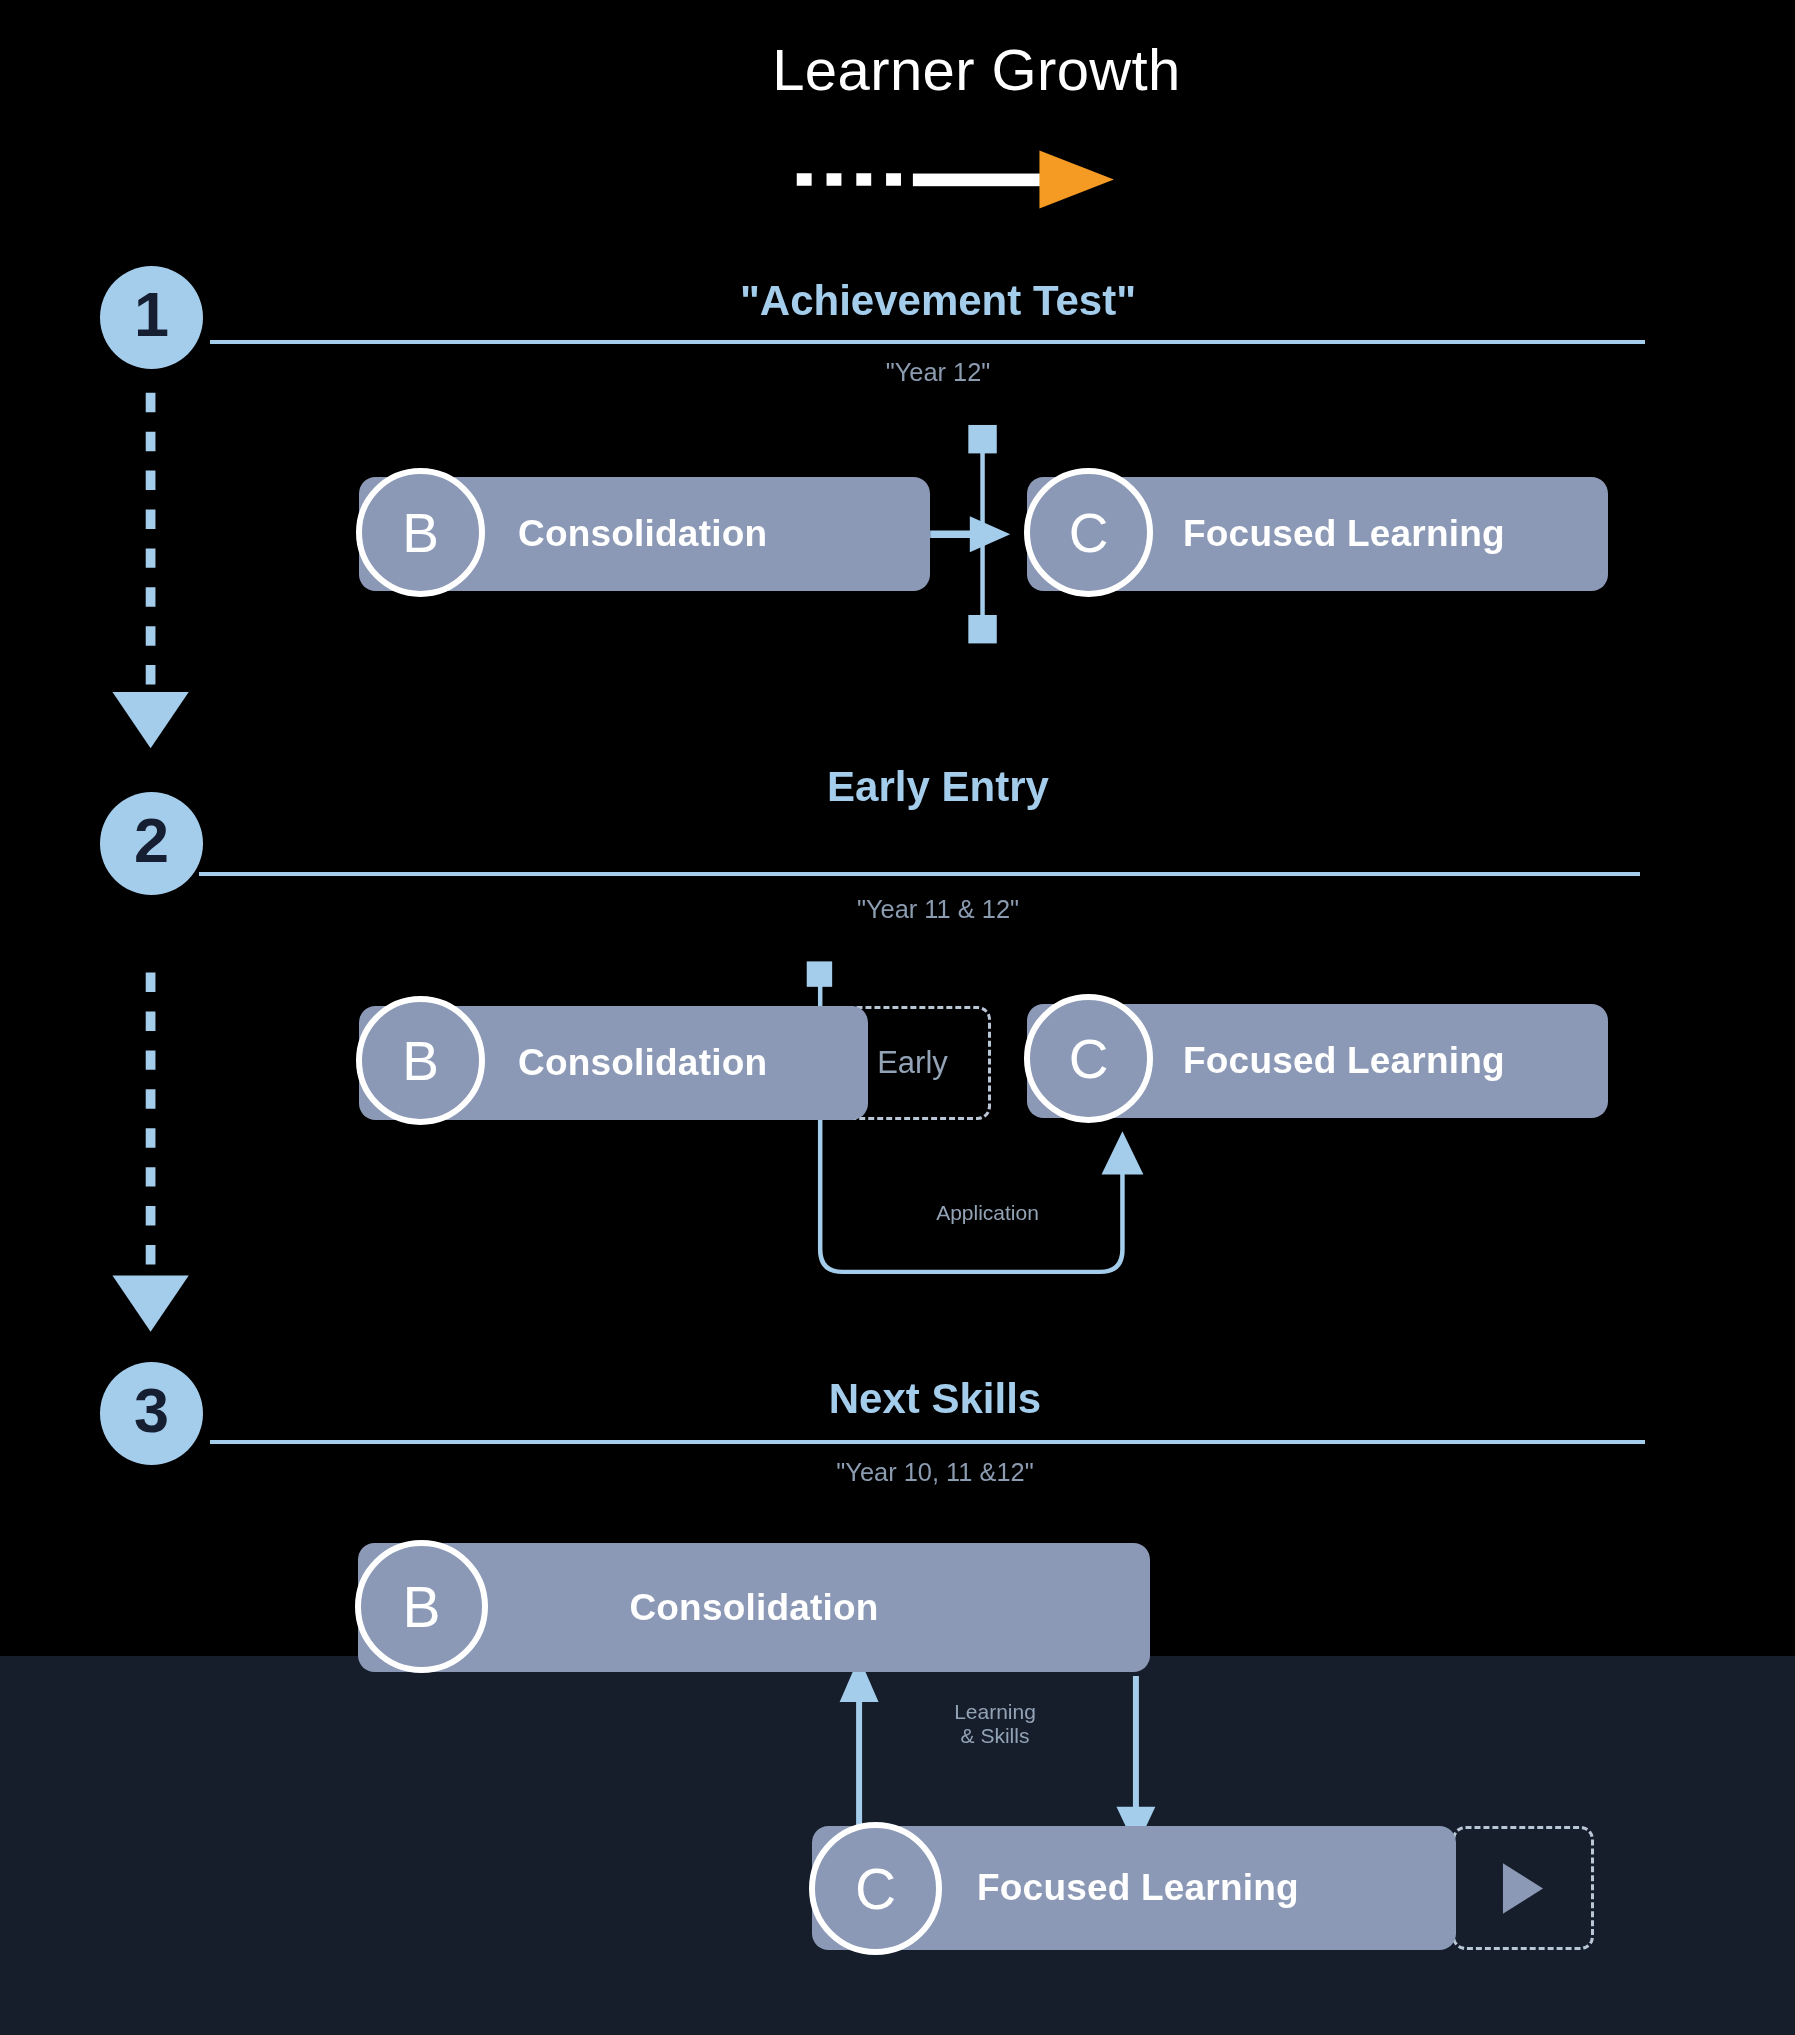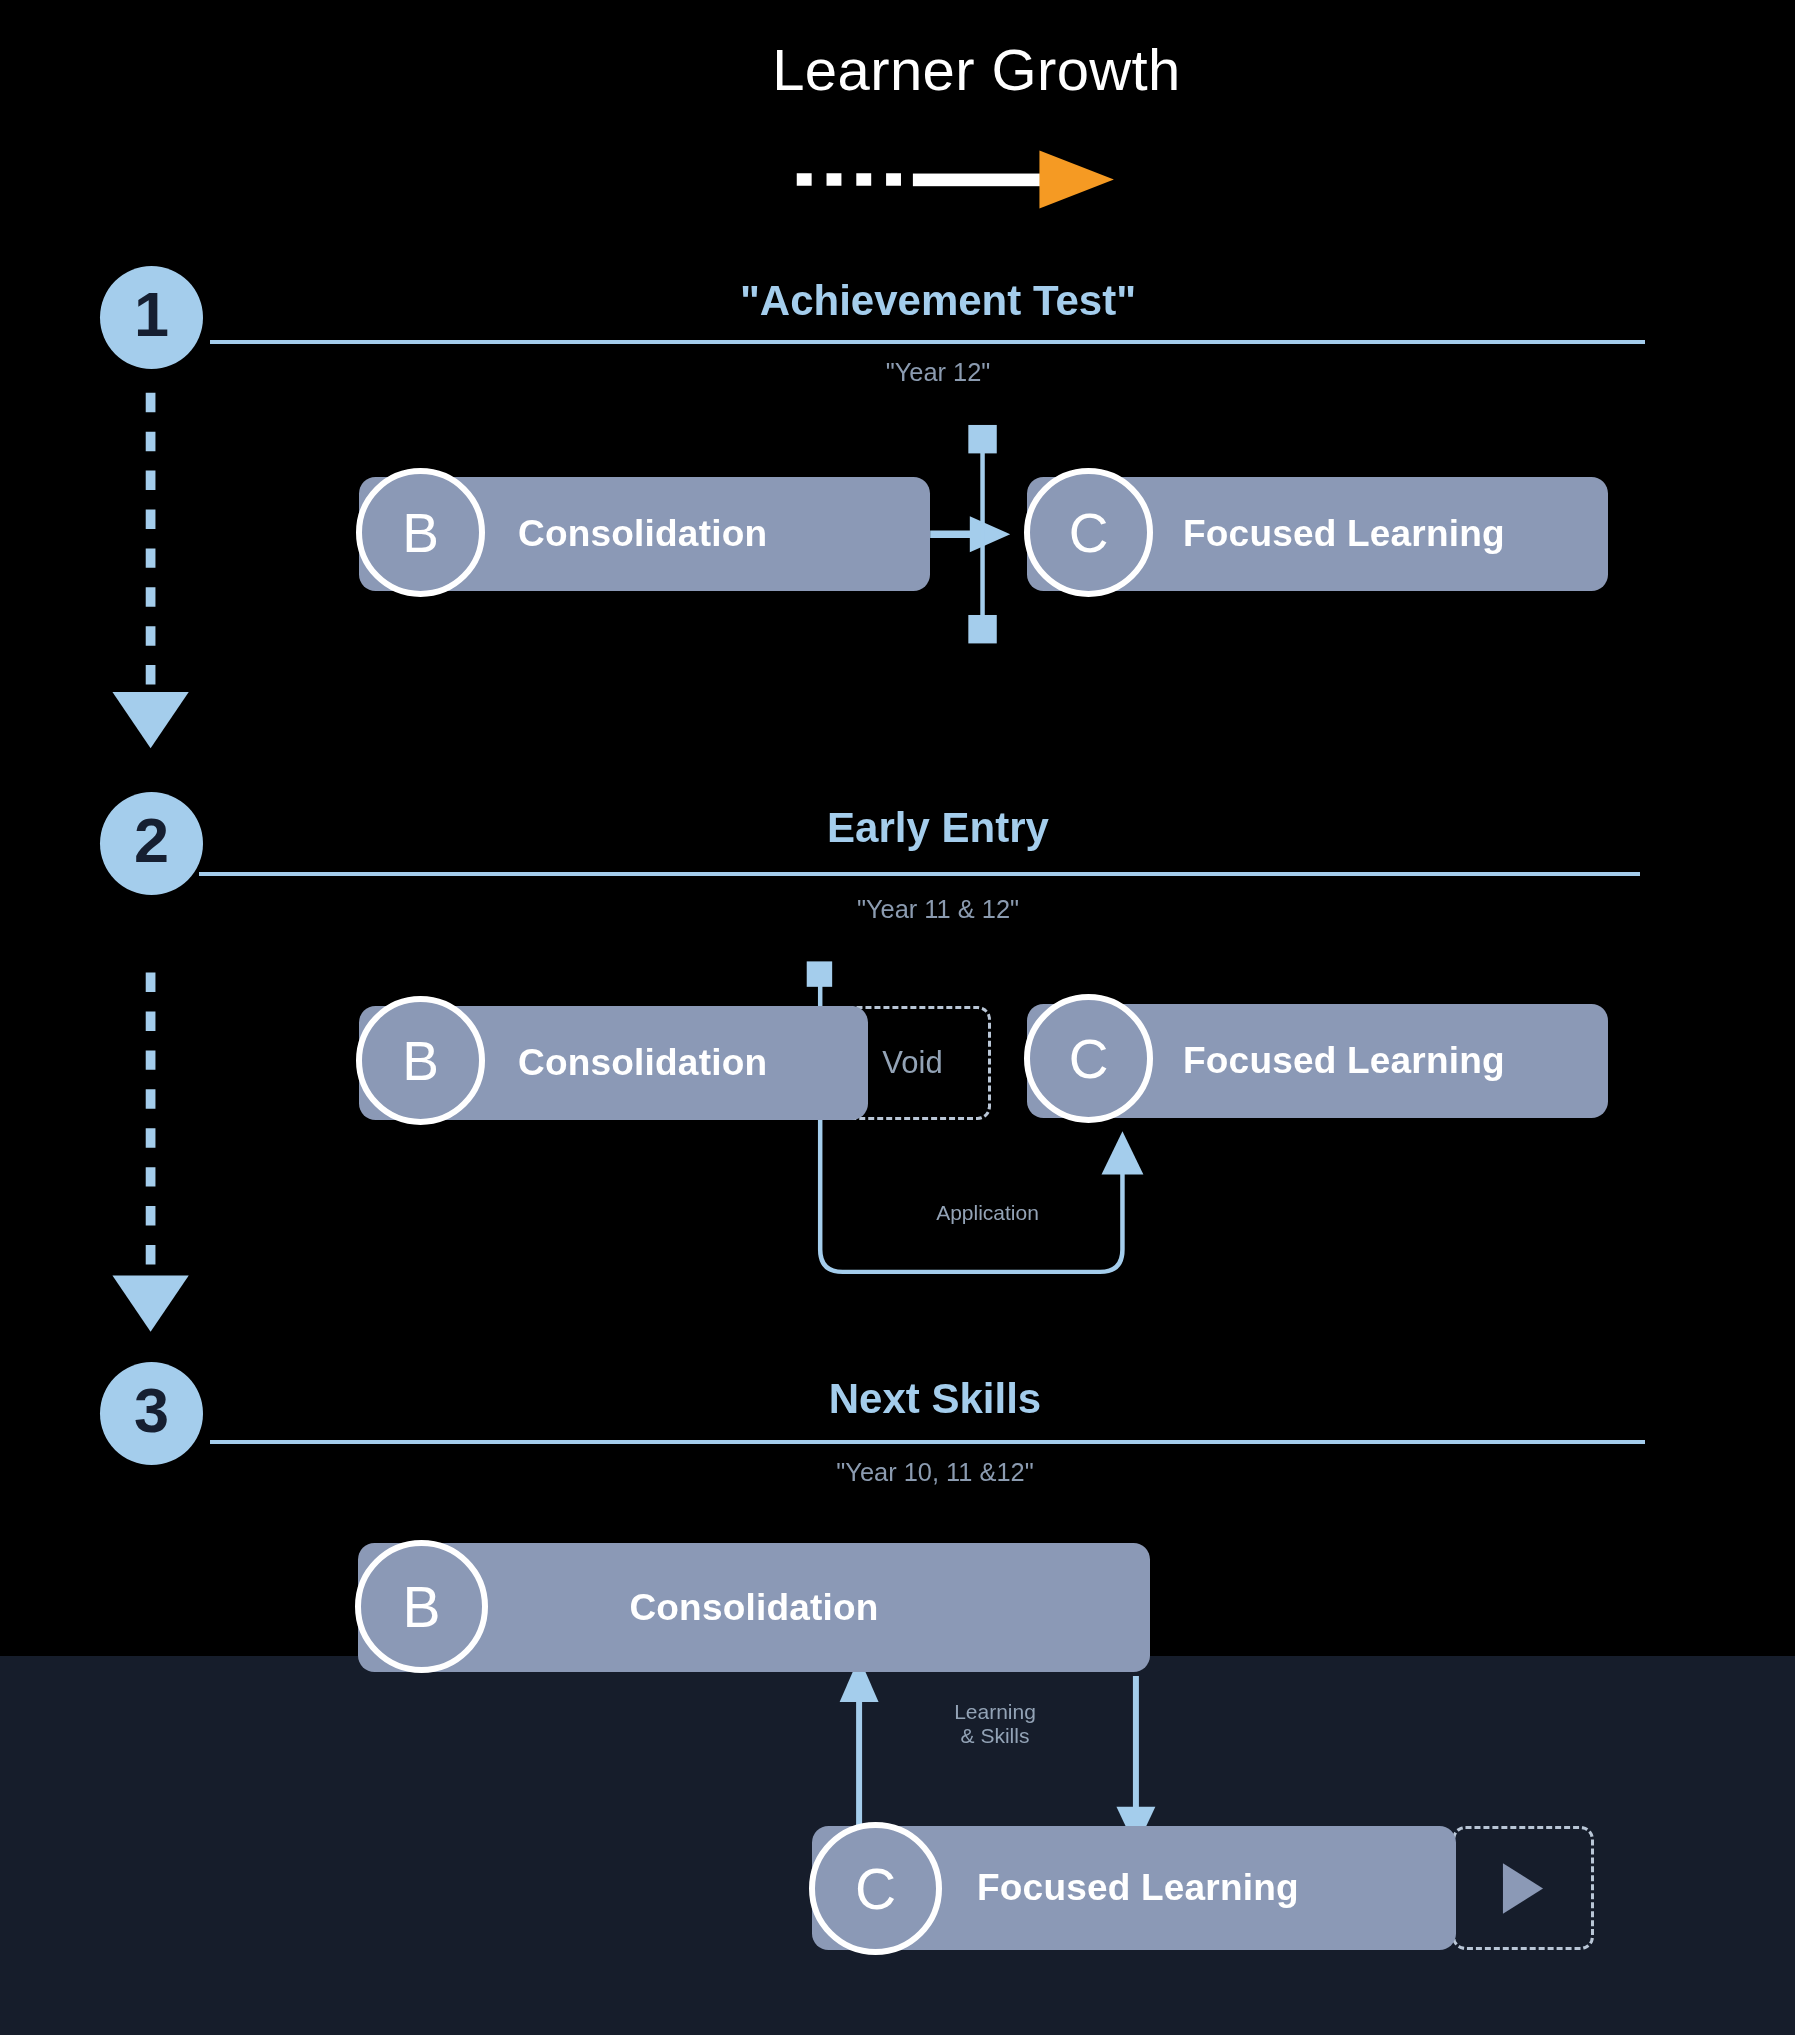--- a/index.html
+++ b/index.html
@@ -220,25 +220,25 @@
     <div class="node-circle" style="left:1024px; top:468px; width:129px; height:129px; font-size:55px;">
       <span>C</span>
     </div>
   </div>
 
   <div class="step-row">
     <div class="step-badge" style="left:100px; top:792px;">
       <span>2</span>
     </div>
     <div class="step-rule" style="left:199px; top:872px; width:1441px;"></div>
-    <div class="step-heading" style="left:661px; top:804px; width:554px;">Early Entry</div>
+    <div class="step-heading" style="left:661px; top:763px; width:554px;">Early Entry</div>
     <div class="step-sub" style="left:661px; top:895px; width:554px;">"Year 11 &amp; 12"</div>
 
     <div class="dashed-box" style="left:834px; top:1006px; width:157px; height:114px;">
-      <span>Void</span>
+      <span>Early</span>
     </div>
 
     <div class="bar" style="left:359px; top:1006px; width:509px; height:114px; padding-left:159px;">
       <span class="bar-label">Consolidation</span>
     </div>
     <div class="node-circle" style="left:356px; top:996px; width:129px; height:129px; font-size:55px;">
       <span>B</span>
     </div>
 
     <div class="bar" style="left:1027px; top:1004px; width:581px; height:114px; padding-left:156px;">

